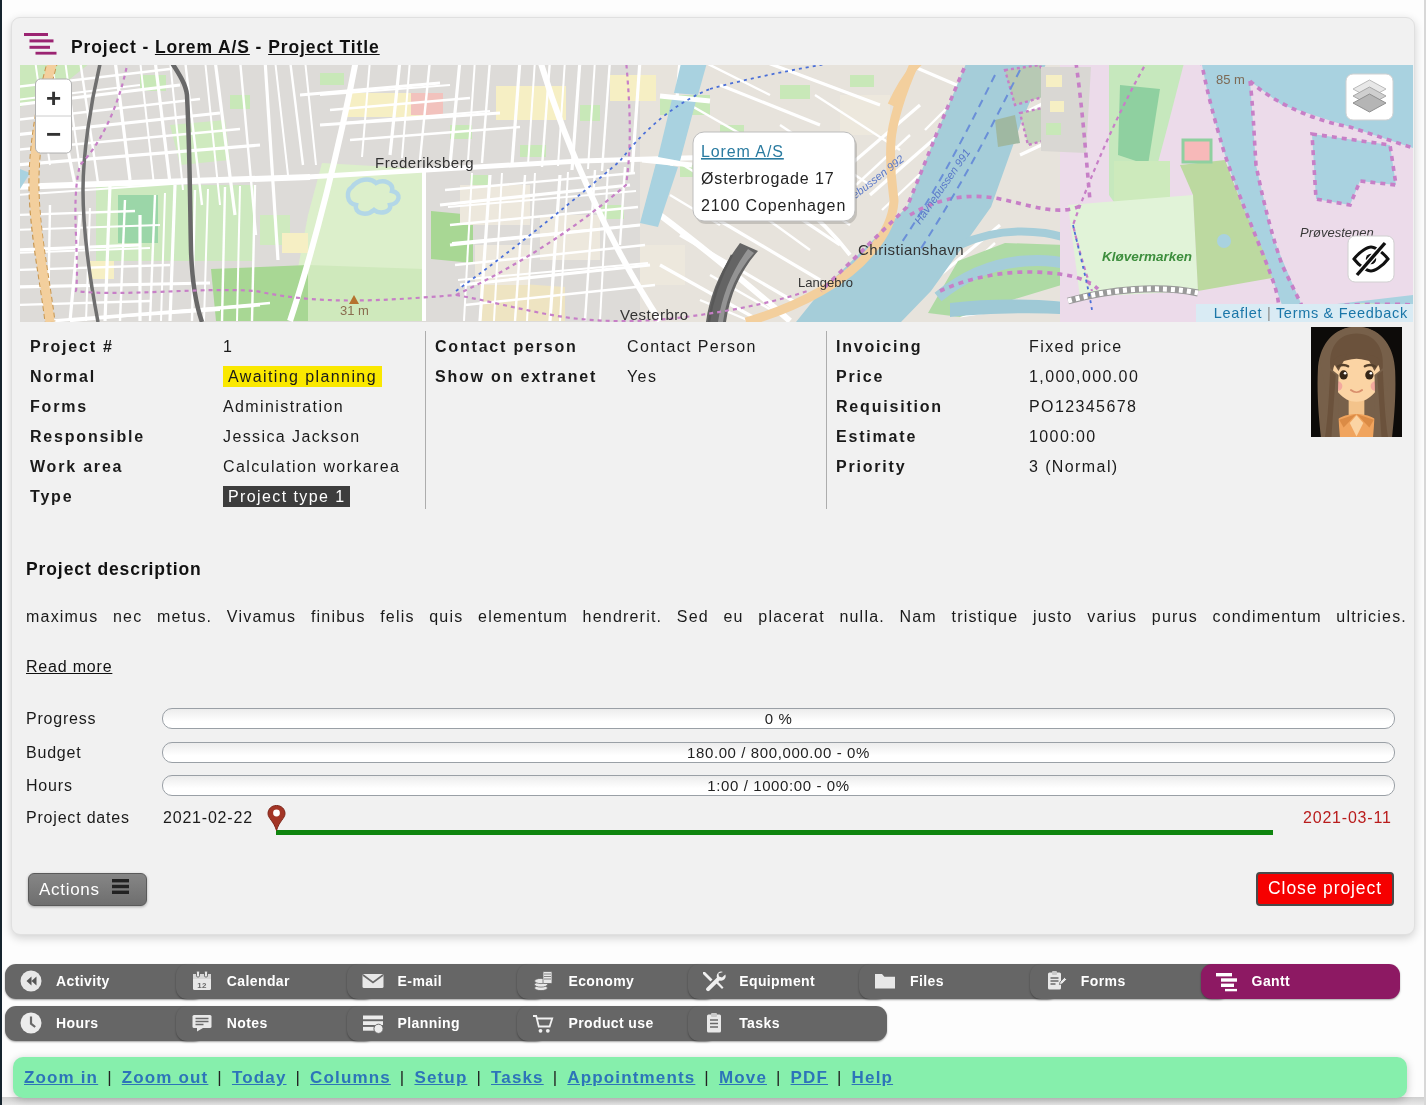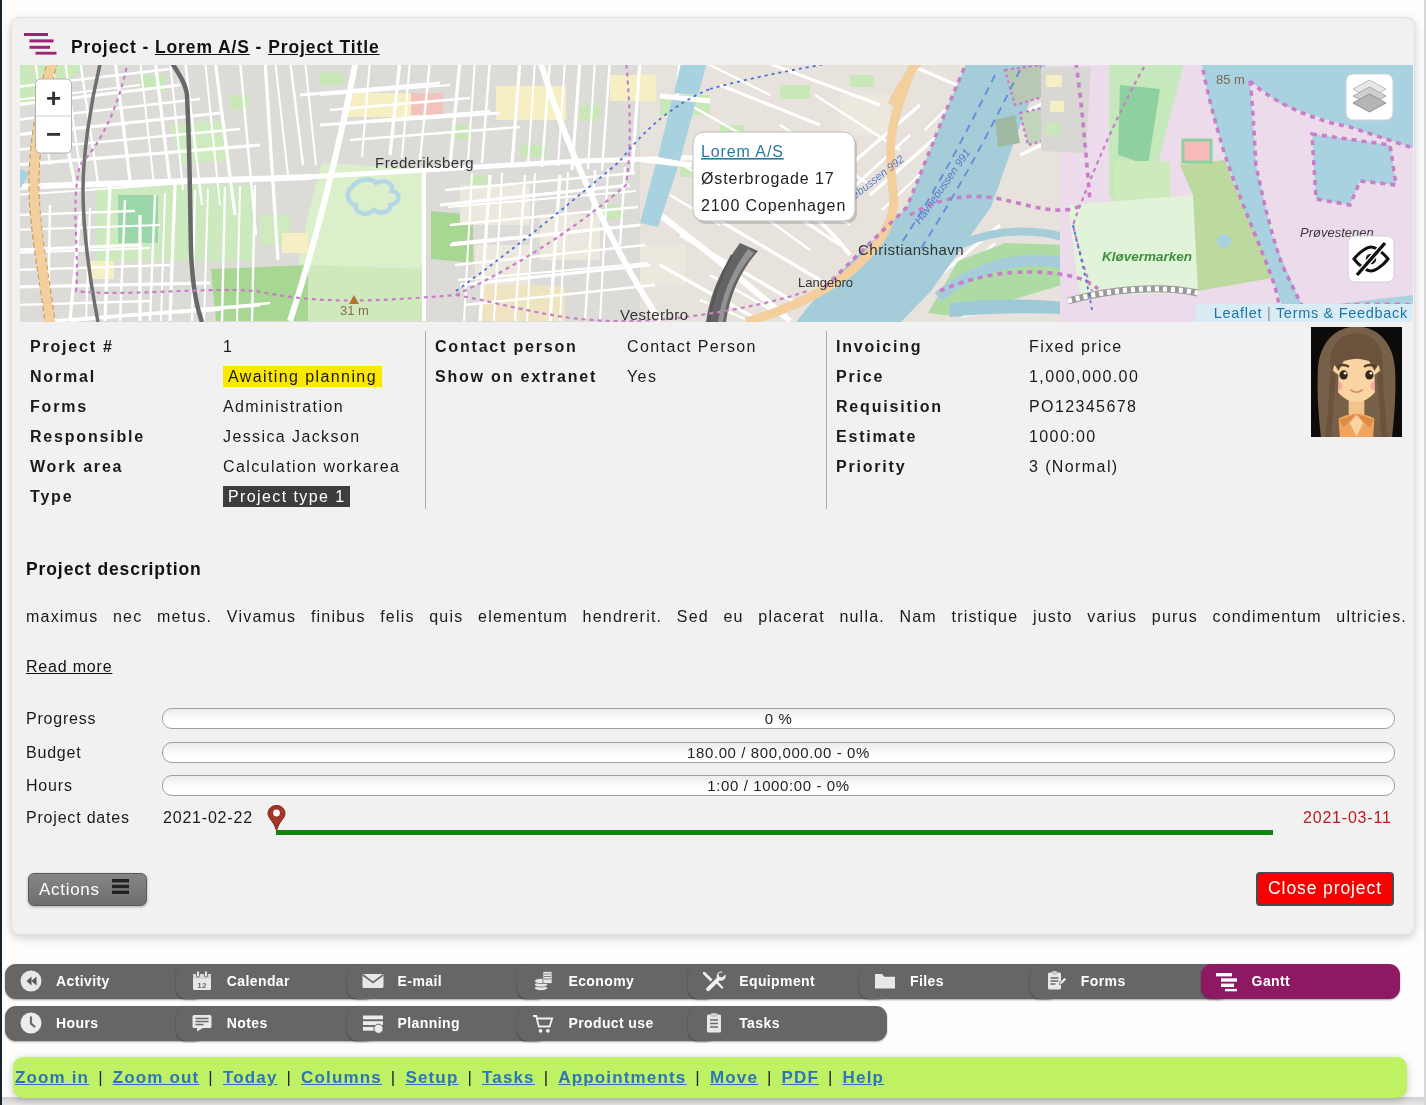--- a/index.html
+++ b/index.html
@@ -32,21 +32,21 @@
 #pin{position:absolute;left:255px;top:787px}
 #actions{position:absolute;left:16px;top:855px;width:119px;height:33px;background:linear-gradient(#868686,#6e6e6e);border:1px solid #5a5a5a;border-radius:6px;color:#fff;font-size:17px;line-height:31px;padding-left:10px;letter-spacing:0.7px;box-shadow:0 1px 3px rgba(0,0,0,.3)}
 #actions .ham{display:inline-block;vertical-align:middle;margin-left:12px;margin-top:-4px}
 #closebtn{position:absolute;left:1244px;top:854px;width:138px;height:34px;background:#f60000;border:2px solid #4a4a4a;border-radius:4px;color:#fff;font-size:17.5px;text-align:center;line-height:29px;letter-spacing:0.9px}
 
 .tab{position:absolute;width:199px;height:35px;background:#666666;border-radius:11px;color:#fff;font-size:14px;font-weight:bold;box-shadow:0 1px 2px rgba(0,0,0,.35);letter-spacing:0.4px}
 .tab .ic{position:absolute;left:14px;top:5px;width:24px;height:24px}
 .tab .tx{position:absolute;left:51px;top:9px}
 .tab.gantt{background:#8d1963}
 
-#toolbar{position:absolute;left:13px;top:1057px;width:1394px;height:41px;background:#bef264;border-radius:10px;box-shadow:0 2px 8px rgba(0,0,0,.22);font-size:17px;font-weight:bold;padding-left:2px;line-height:41px;white-space:nowrap;letter-spacing:1.15px}
+#toolbar{position:absolute;left:13px;top:1057px;width:1394px;height:41px;background:#86efac;border-radius:10px;box-shadow:0 2px 8px rgba(0,0,0,.22);font-size:17px;font-weight:bold;padding-left:11px;line-height:41px;white-space:nowrap;letter-spacing:1.15px}
 #toolbar a{color:#2d74b9;text-decoration:underline}
 #toolbar .sp{color:#222;font-weight:normal;padding:0 9px}
 </style></head>
 <body>
 <div id="edgeB"></div>
 <div id="panel">
   <div id="hdr">
     <svg width="34" height="22" viewBox="0 0 34 22">
       <rect x="0" y="0" width="24" height="3" fill="#9b2472"></rect>
       <rect x="5.5" y="6.4" width="24" height="3" fill="#9b2472"></rect>

